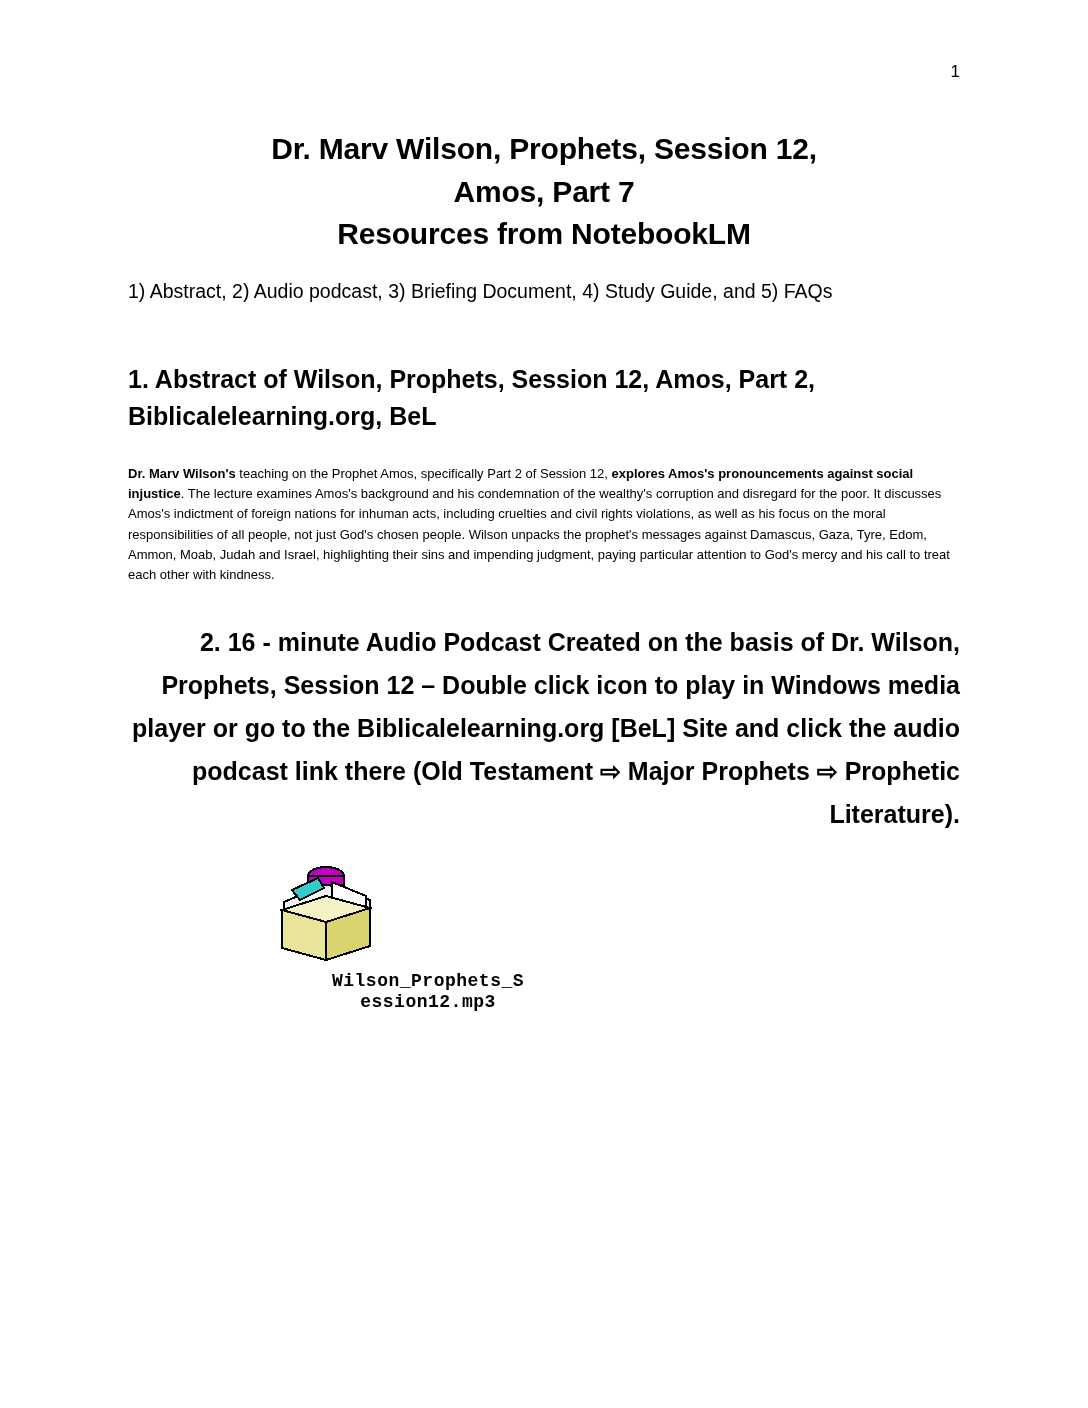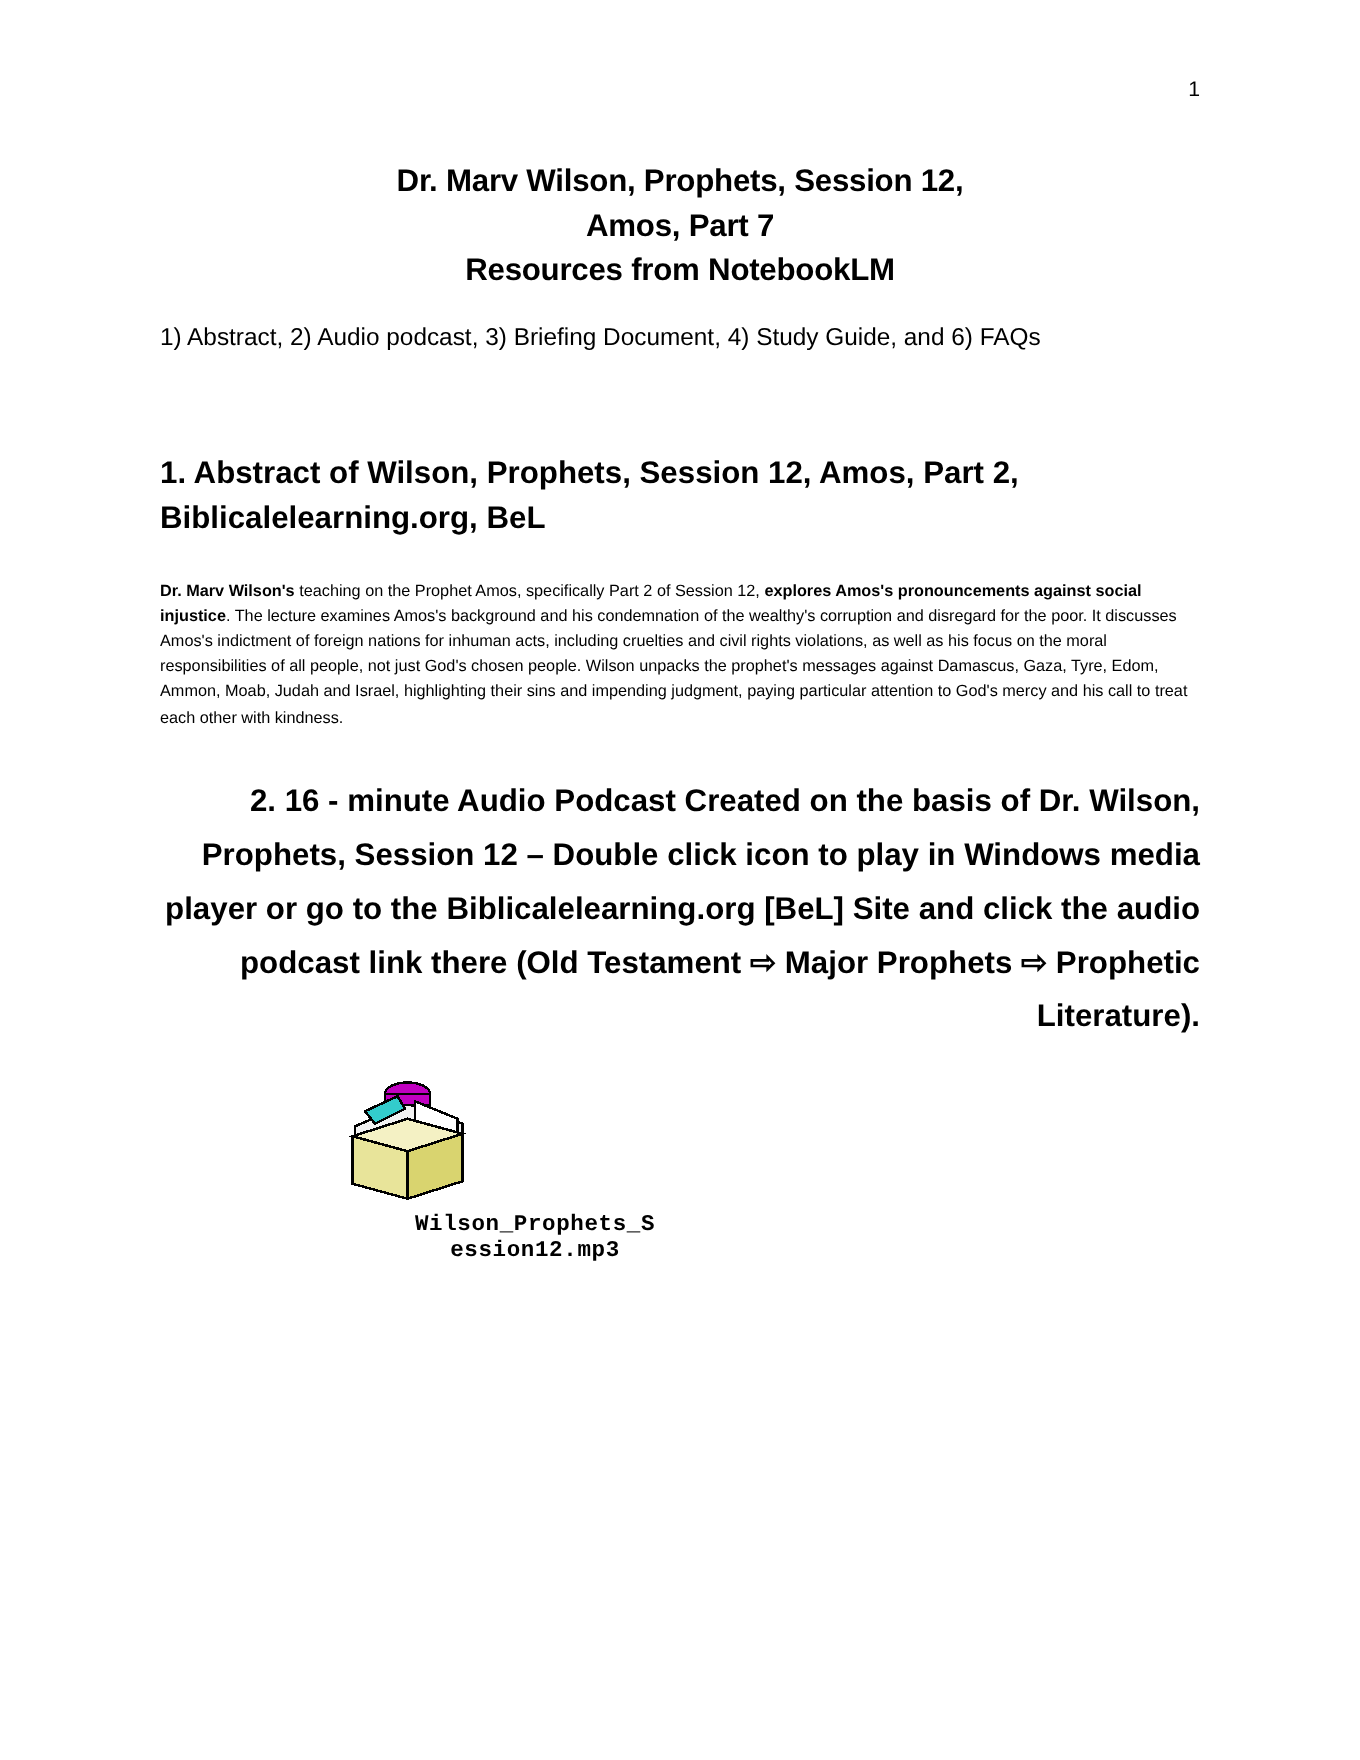--- a/index.html
+++ b/index.html
@@ -27,40 +27,40 @@
     top: 62px;
     right: 128px;
     font-family: "Liberation Sans", sans-serif;
     font-size: 17px;
     color: #000;
   }
   .doc-title {
     text-align: center;
     font-family: "Liberation Sans", sans-serif;
     font-weight: bold;
-    font-size: 25px;
+    font-size: 30px;
     line-height: 1.42;
     margin: 68px 0 0 0;
     letter-spacing: -0.2px;
   }
   .doc-title .line {
     display: block;
   }
   .subtitle-line {
     font-family: "Liberation Sans", sans-serif;
     font-size: 19.5px;
     margin-top: 22px;
     line-height: 1.4;
   }
   .section-heading {
     font-family: "Liberation Sans", sans-serif;
     font-weight: bold;
     font-size: 25px;
     line-height: 1.46;
-    margin-top: 76px;
+    margin-top: 56px;
   }
   .body-para {
     font-family: "Liberation Sans", sans-serif;
     font-size: 13px;
     line-height: 1.55;
     margin-top: 30px;
     text-align: left;
   }
   .body-para b {
     font-weight: bold;
@@ -105,21 +105,21 @@
 <div class="page">
 
   <div class="page-number">1</div>
 
   <div class="doc-title">
     <span class="line">Dr. Marv Wilson, Prophets, Session 12,</span>
     <span class="line">Amos, Part 7</span>
     <span class="line">Resources from NotebookLM</span>
   </div>
 
-  <div class="subtitle-line">1) Abstract, 2) Audio podcast, 3) Briefing Document, 4) Study Guide, and 6) FAQs</div>
+  <div class="subtitle-line">1) Abstract, 2) Audio podcast, 3) Briefing Document, 4) Study Guide, and 5) FAQs</div>
 
   <div class="section-heading">1. Abstract of Wilson, Prophets, Session 12, Amos, Part 2, Biblicalelearning.org, BeL</div>
 
   <div class="body-para"><b> Dr. Marv Wilson's</b><span> teaching on the Prophet Amos, specifically Part 2 of Session 12, </span><b>explores Amos's pronouncements against social injustice</b><span>. The lecture examines Amos's background and his condemnation of the wealthy's corruption and disregard for the poor. It discusses Amos's indictment of foreign nations for inhuman acts, including cruelties and civil rights violations, as well as his focus on the moral responsibilities of all people, not just God's chosen people. Wilson unpacks the prophet's messages against Damascus, Gaza, Tyre, Edom, Ammon, Moab, Judah and Israel, highlighting their sins and impending judgment, paying particular attention to God's mercy and his call to treat each other with kindness.</span></div>
 
   <div class="section-heading-2"><span>2.  16 - minute Audio Podcast Created on the basis of Dr. Wilson, Prophets, Session 12 –  Double click icon to play in Windows media player or go to the Biblicalelearning.org [BeL] Site and click the audio podcast link there (Old Testament </span><span class="arrow">⇨</span><span> Major Prophets </span><span class="arrow">⇨</span><span> Prophetic Literature).</span></div>
 
   <div class="attachment">
     <div class="attachment-icon">
       <svg viewBox="0 0 120 105" width="120" height="105" xmlns="http://www.w3.org/2000/svg" shape-rendering="crispEdges">

